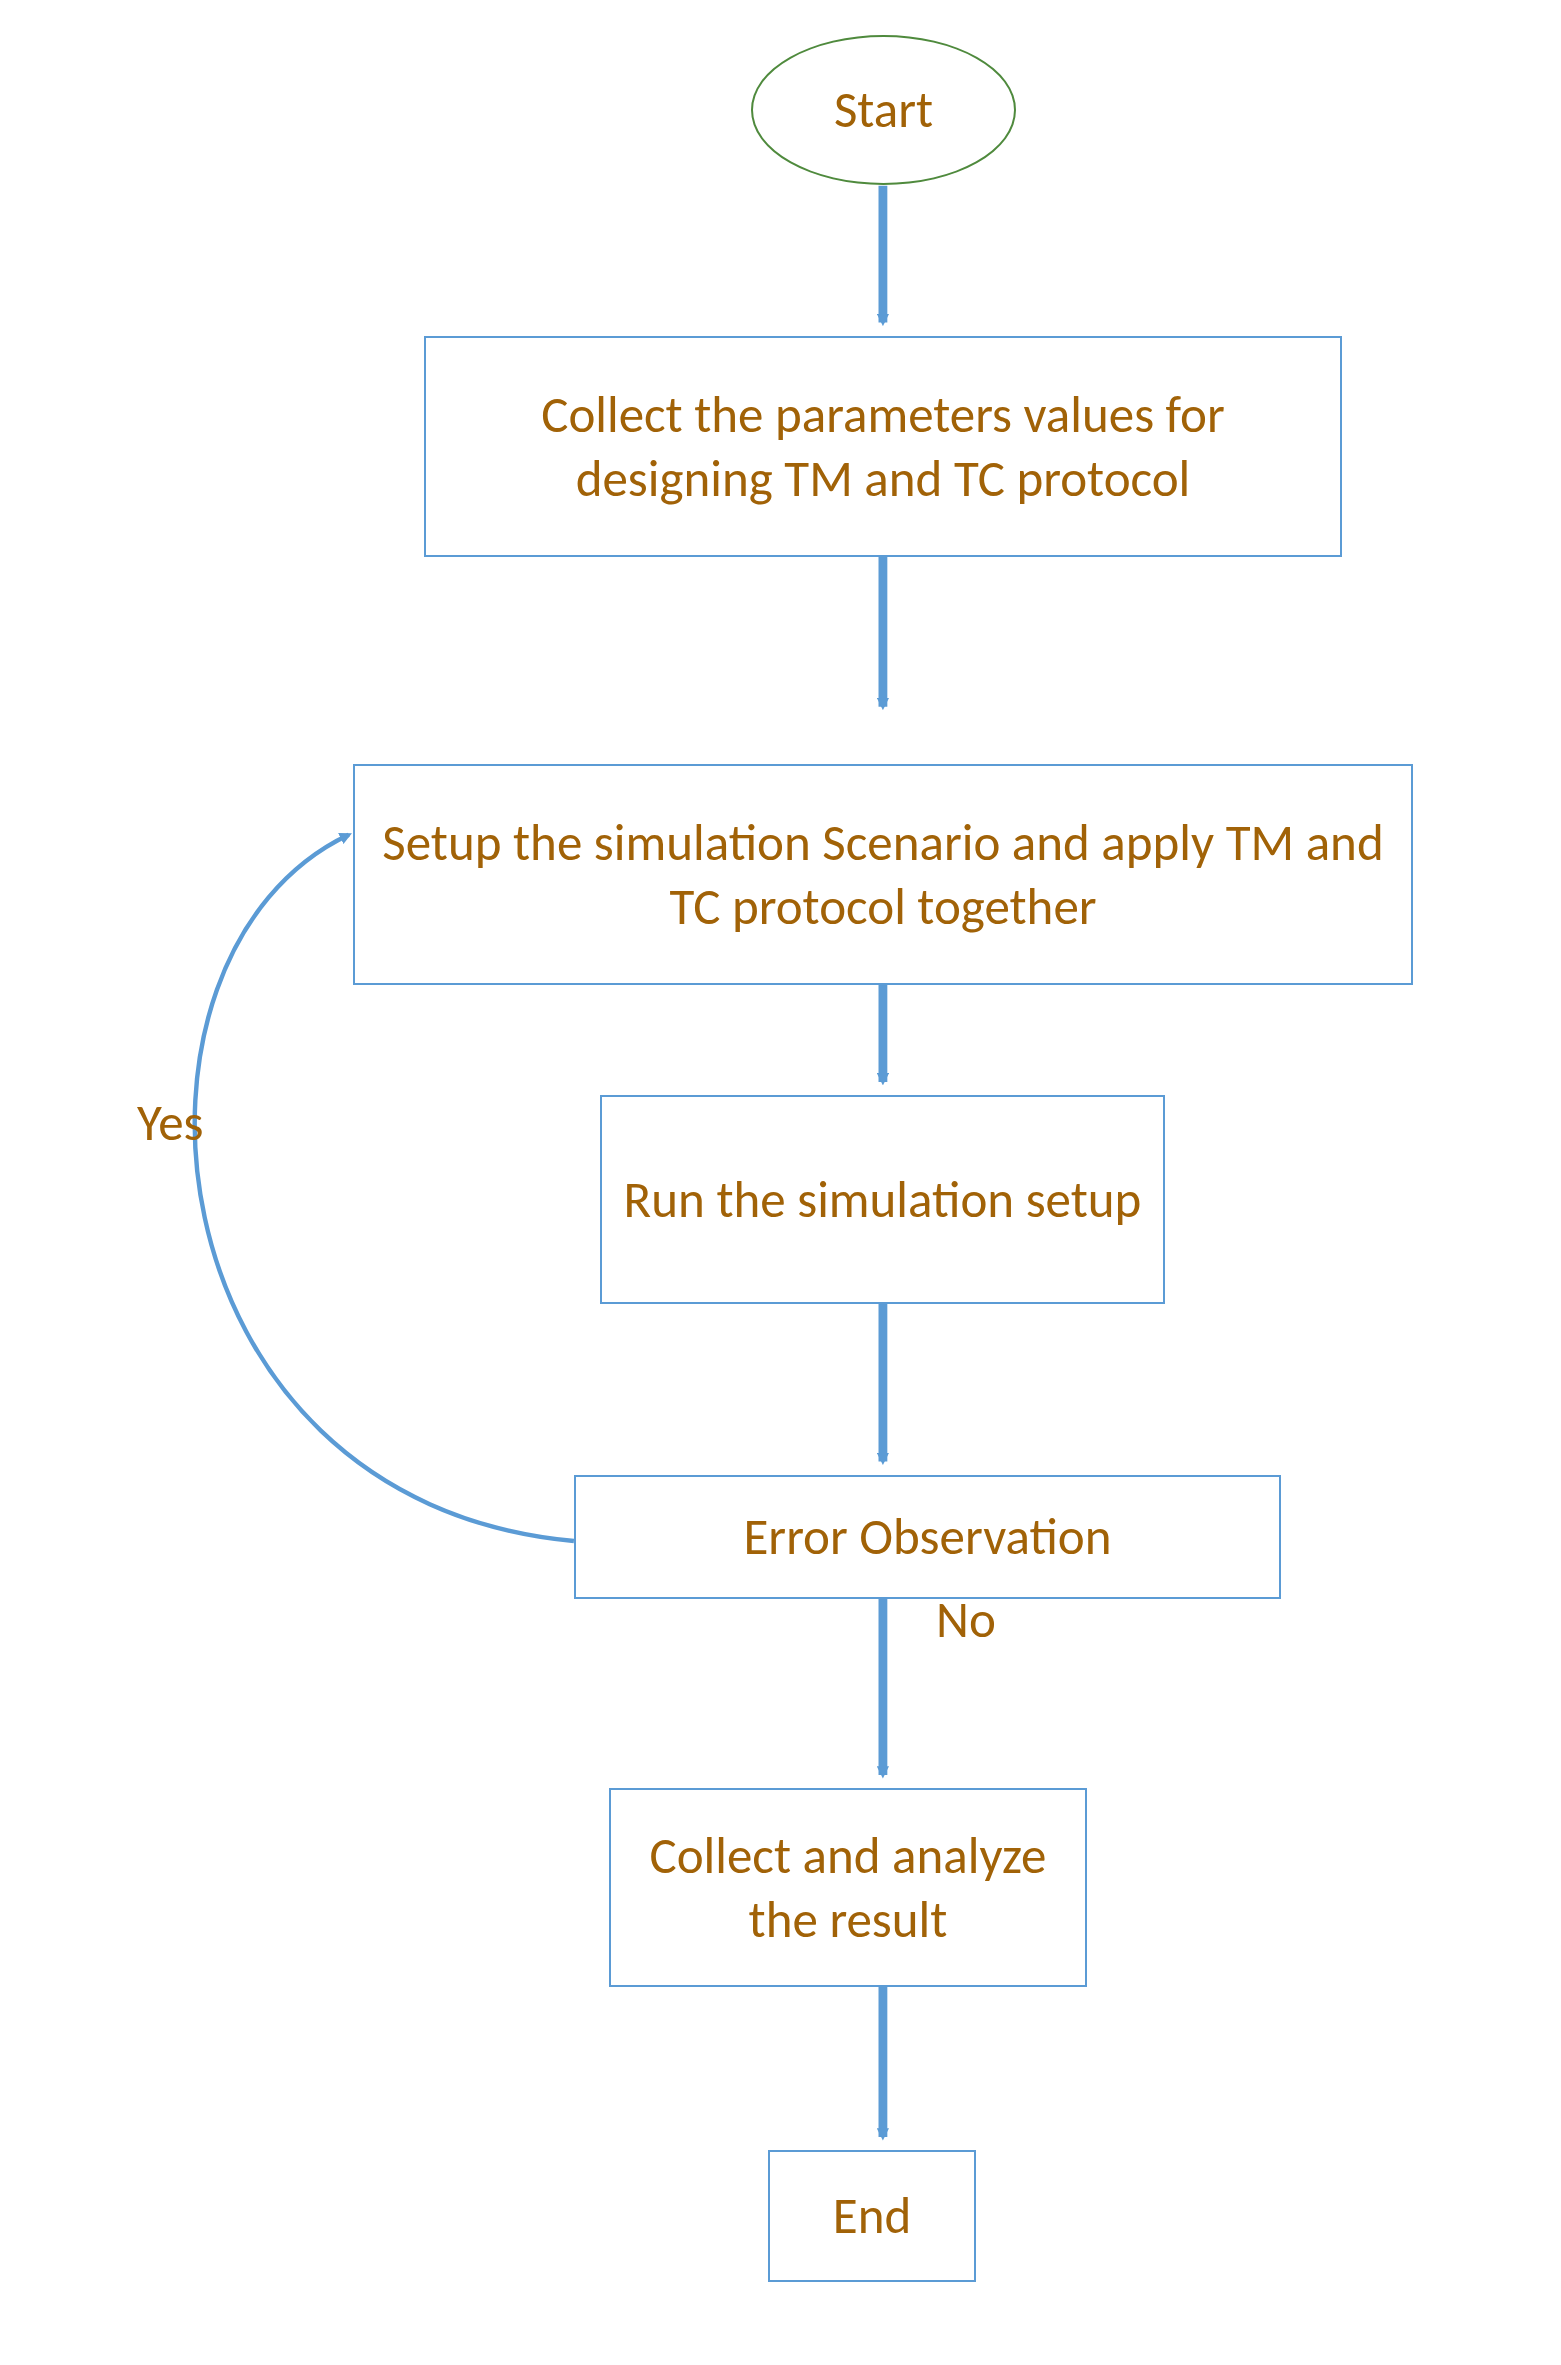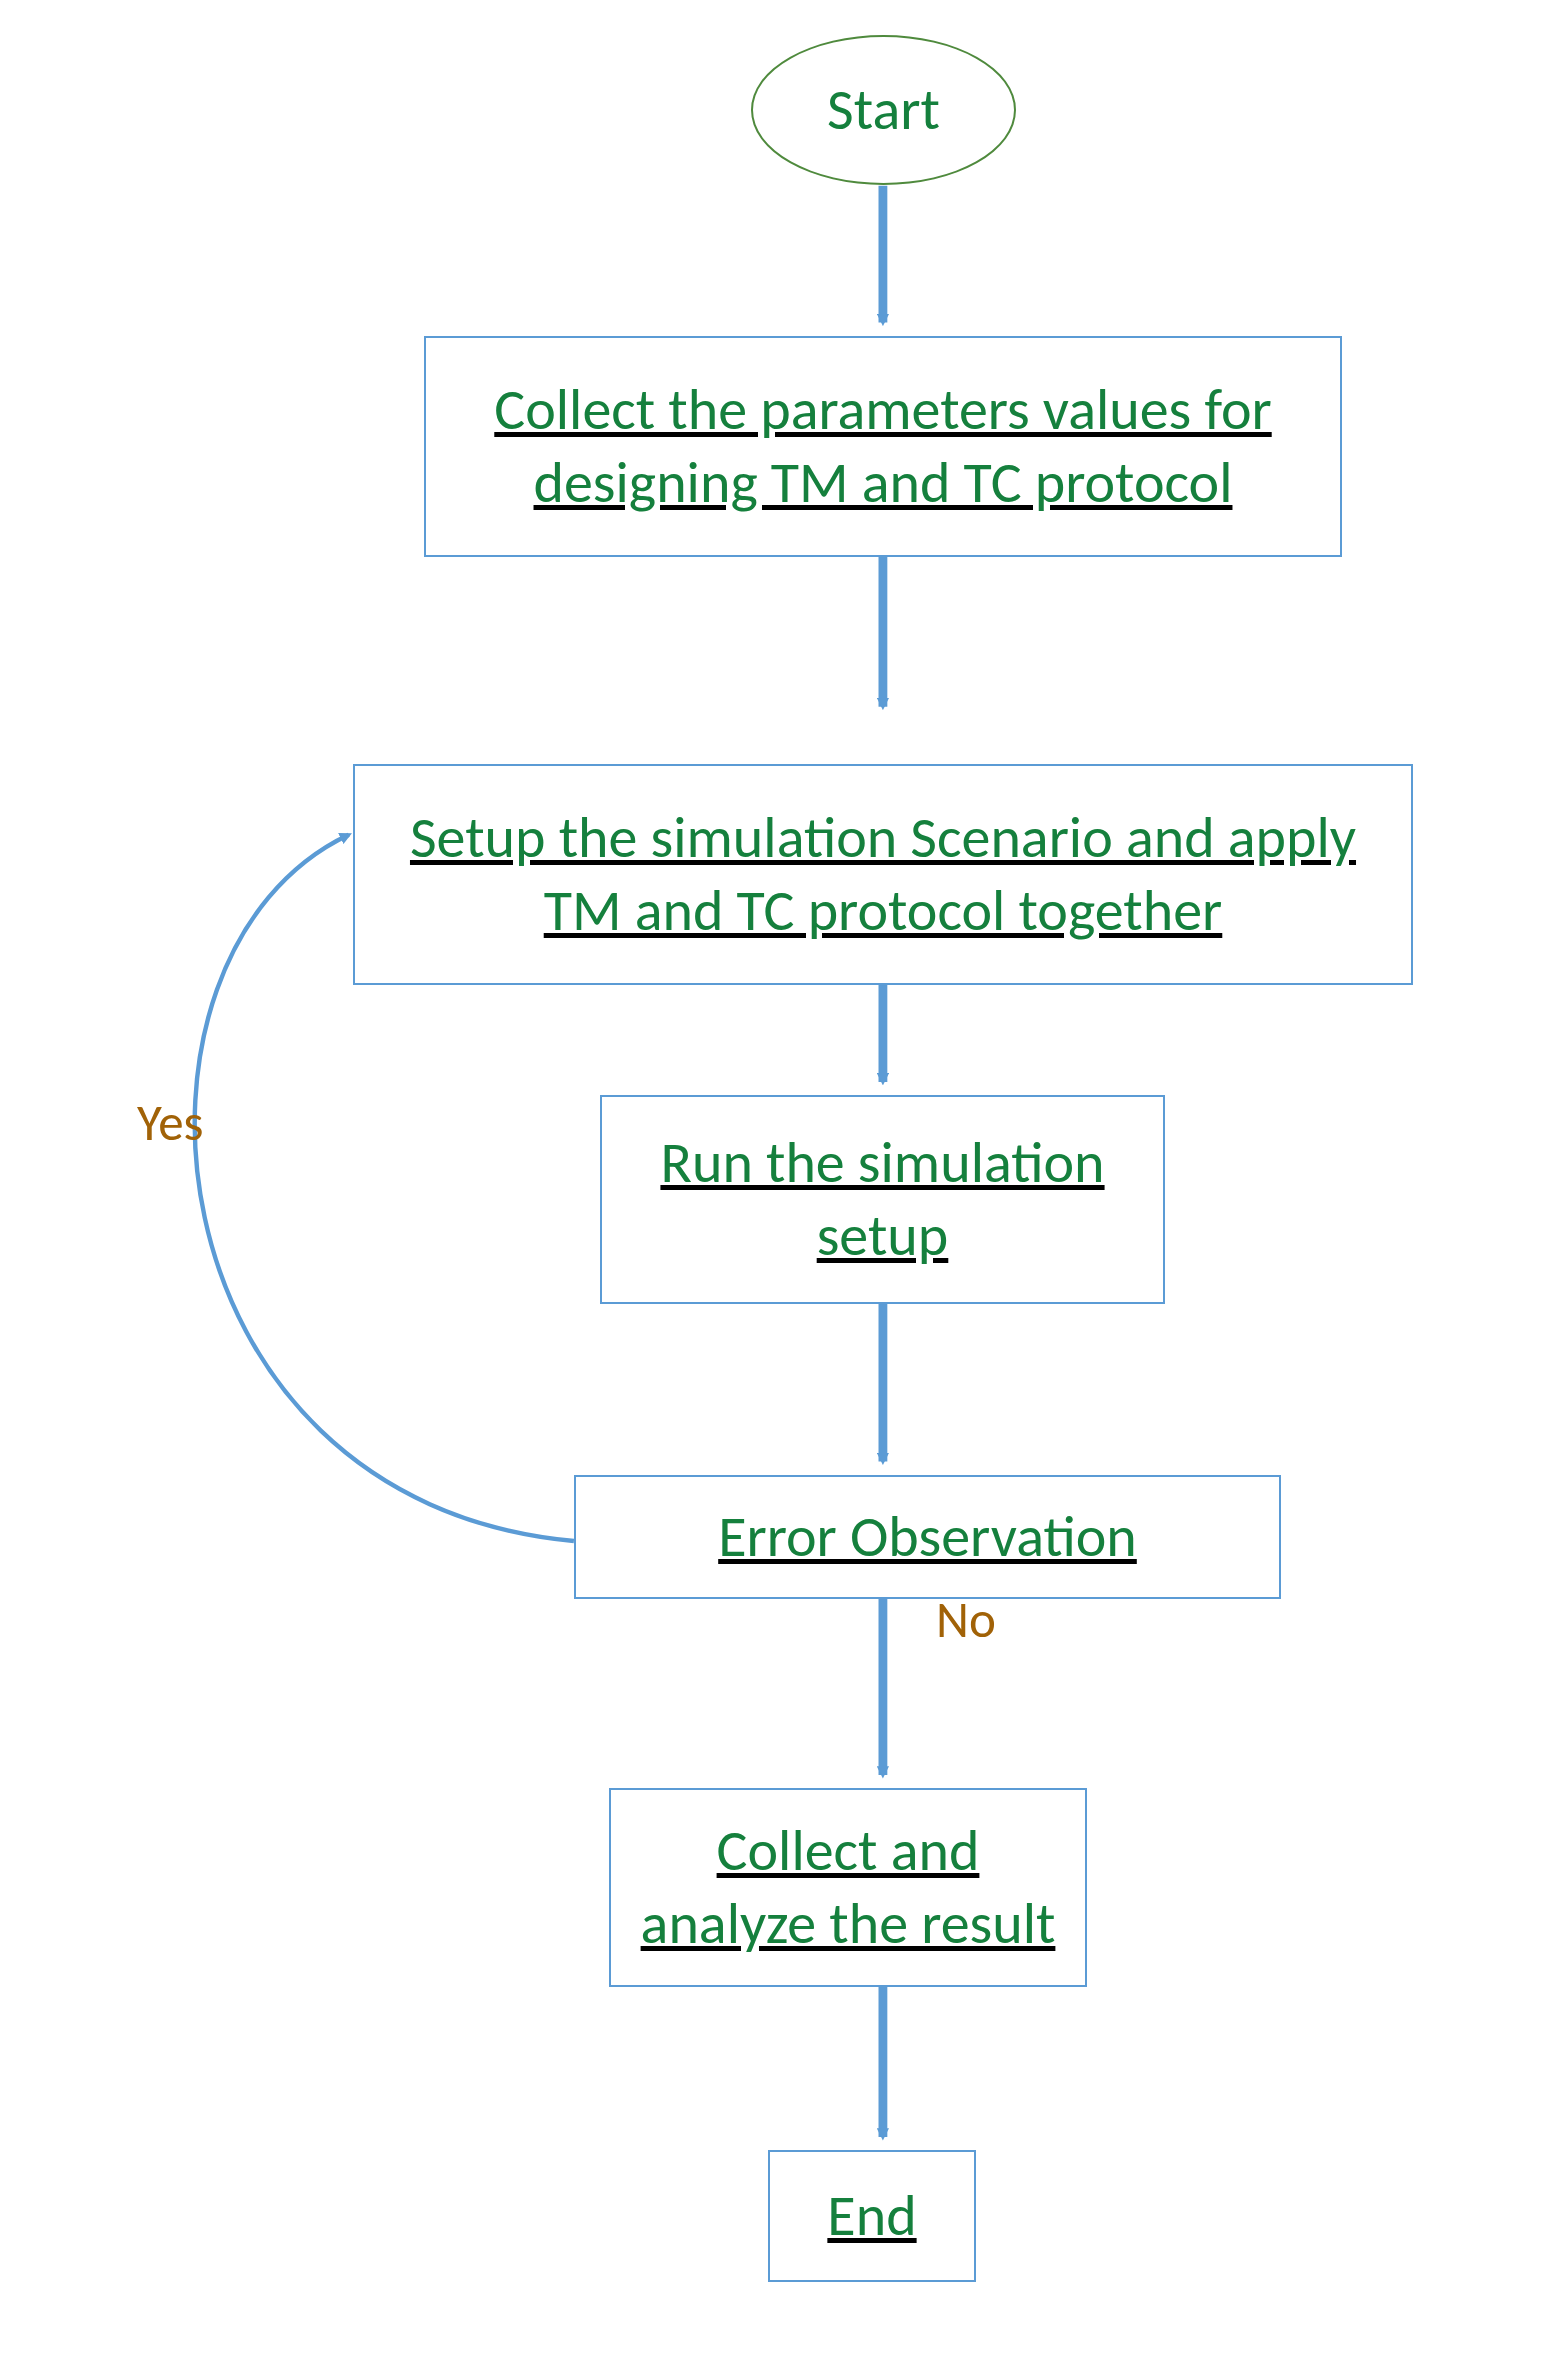--- a/index.html
+++ b/index.html
@@ -20,35 +20,34 @@
     display: flex;
     align-items: center;
     justify-content: center;
     text-align: center;
     line-height: 1.25;
     background: #ffffff;
     padding: 8.8px 17.7px;
   }
   .rect {
     border: 2.6px solid #5b9bd5;
-    text-decoration: underline;
   }
   .ellipse {
     border: 2.6px solid #4f8a3d; 
     border-radius: 50%;
   }
   .label {
     position: absolute;
     font-size: 51px;
     color: #a16207;
     white-space: nowrap;
   }
   .txt {
-    font-size: 58px;
-    color: #15803d;
+    font-size: 51px;
+    color: #a16207;
   }
   svg.overlay {
     position: absolute;
     left: 0;
     top: 0;
     width: 1561px;
     height: 2366px;
     pointer-events: none;
   }
 </style>

